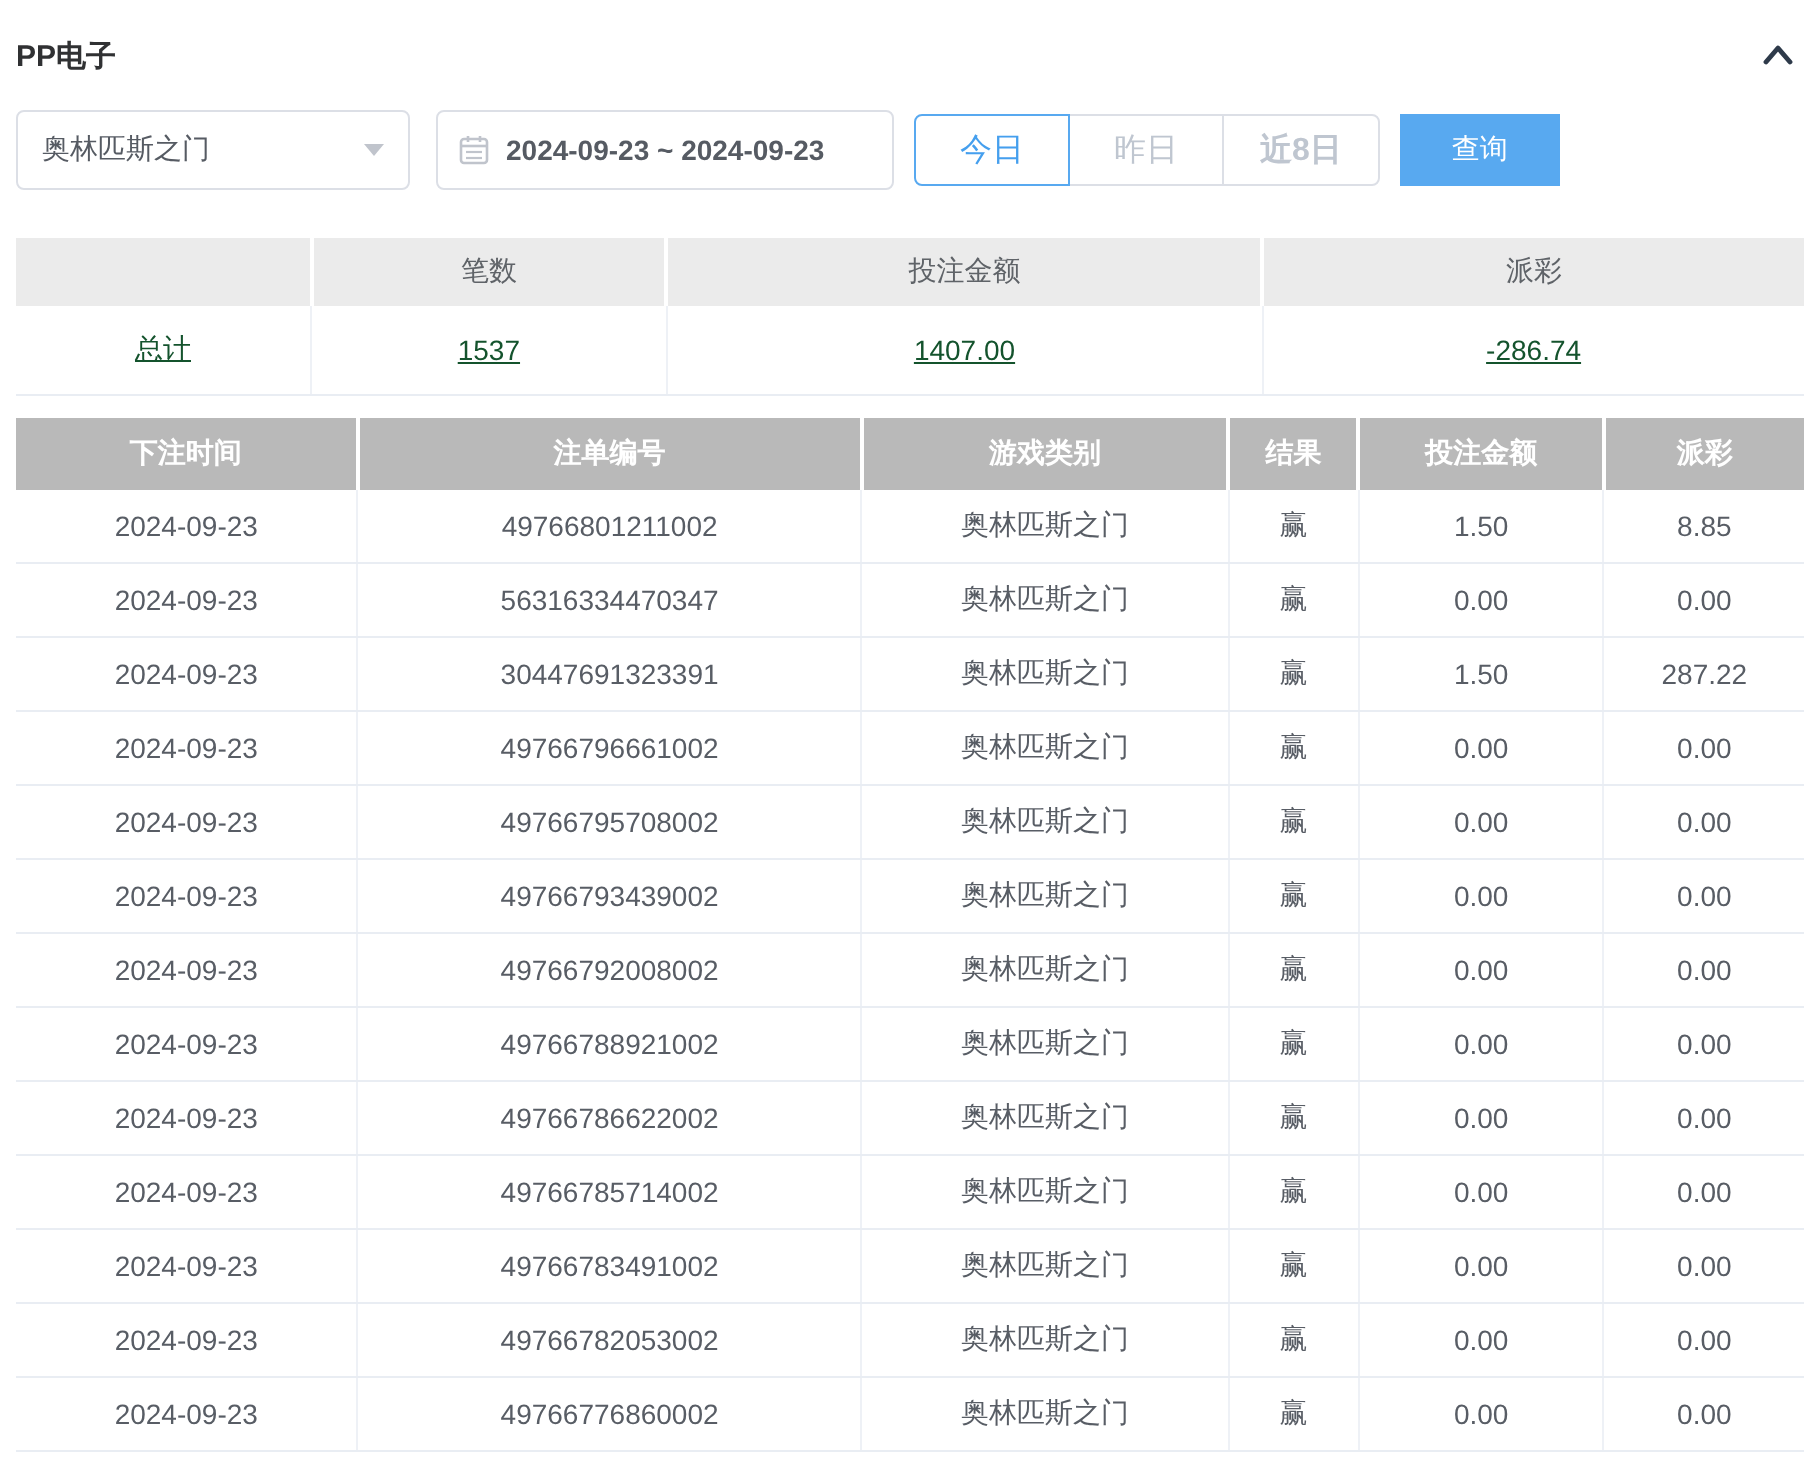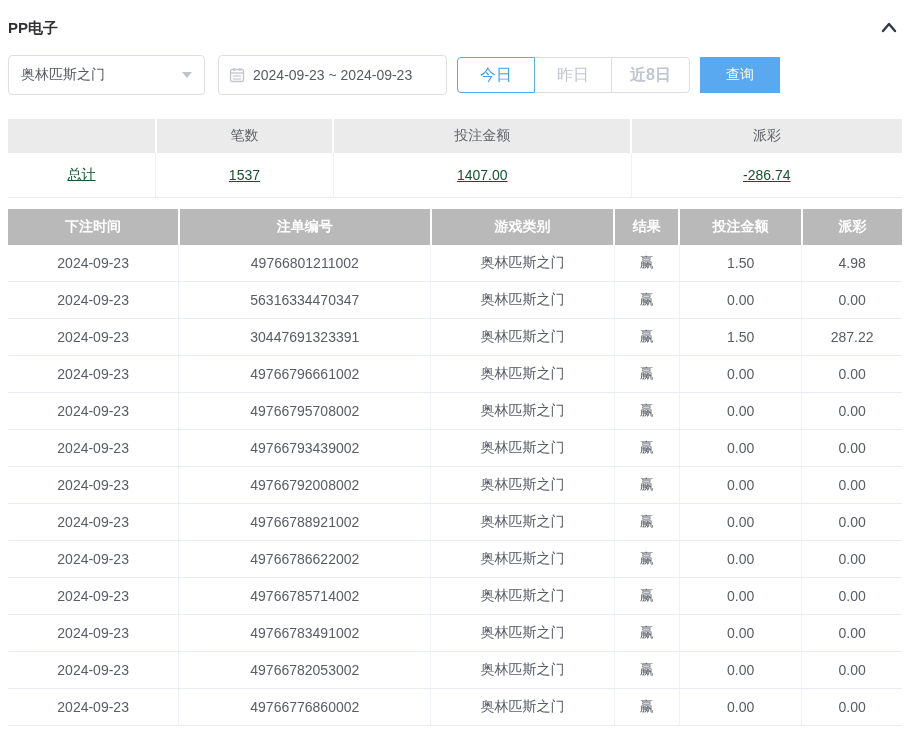--- a/index.html
+++ b/index.html
@@ -15,21 +15,21 @@
 
   
   .filters { display: flex; align-items: center; margin-top: 13px; height: 40px; }
   .select-box { width: 197px; height: 40px; border: 1px solid #dcdfe6; border-radius: 4px;
     display: flex; align-items: center; justify-content: space-between; padding: 0 12px;
     color: #565b63; font-size: 14px; background: #fff; cursor: pointer; }
   .caret-down { width: 0; height: 0; border-left: 5px solid transparent;
     border-right: 5px solid transparent; border-top: 6px solid #c0c4cc; }
   .date-box { width: 229px; height: 40px; border: 1px solid #dcdfe6; border-radius: 4px;
     display: flex; align-items: center; gap: 8px; padding: 12px 10px; margin-left: 13px;
-    color: #565b63; font-size: 14px; background: #fff; cursor: pointer; white-space: nowrap; }
+    color: #565b63; font-size: 14px; background: #fff; cursor: pointer; white-space: nowrap; font-weight: bold; }
   .btn-group { display: flex; margin-left: 10px; }
   .qbtn { height: 36px; min-width: 78px; padding: 0 18px; background: #fff;
     border: 1px solid #dcdfe6; color: #bfc6d0; font-size: 16px; cursor: pointer; margin-left: -1px; }
   .qbtn:first-child { margin-left: 0; border-radius: 4px 0 0 4px; }
   .qbtn:last-child { border-radius: 0 4px 4px 0; font-weight: bold; }
   .qbtn.active { border-color: #58a9f0; color: #459fee; position: relative; z-index: 1; }
   .search-btn { height: 36px; width: 80px; margin-left: 10px; background: #58a9f0;
     border: 1px solid #58a9f0; border-radius: 0; color: #fff; font-size: 14px; cursor: pointer; }
 
   
@@ -140,21 +140,21 @@
         <th>派彩</th>
       </tr>
     </thead>
     <tbody>
         <tr>
           <td>2024-09-23</td>
           <td>49766801211002</td>
           <td>奥林匹斯之门</td>
           <td>赢</td>
           <td>1.50</td>
-          <td>4.98</td>
+          <td>8.85</td>
         </tr>
         <tr>
           <td>2024-09-23</td>
           <td>56316334470347</td>
           <td>奥林匹斯之门</td>
           <td>赢</td>
           <td>0.00</td>
           <td>0.00</td>
         </tr>
         <tr>

